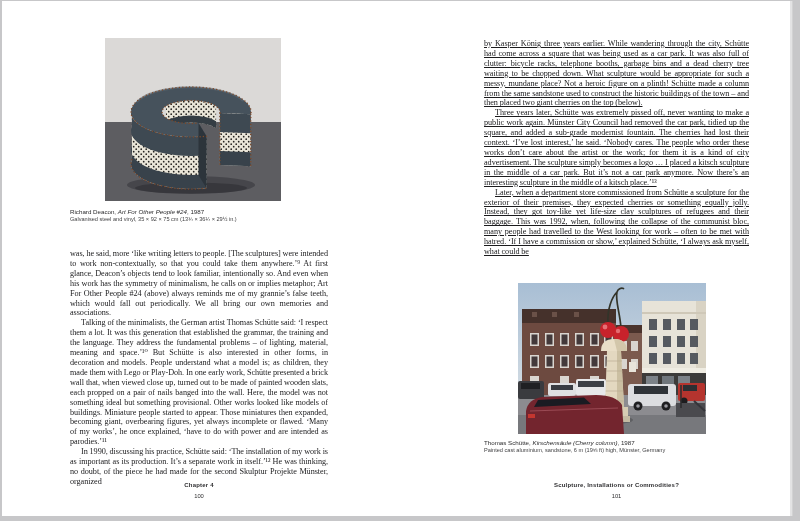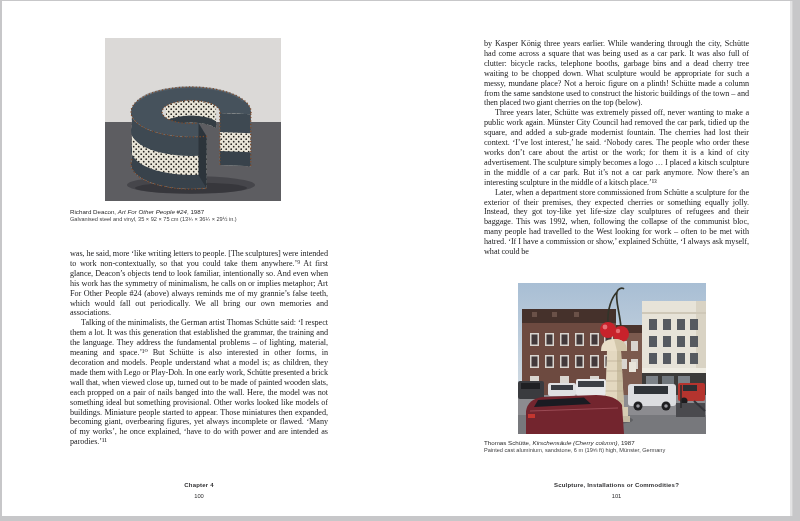--- a/index.html
+++ b/index.html
@@ -31,21 +31,21 @@
   .cap-line2{font-size:5.6px;line-height:7px;color:#424244;}
   .cap-title{font-style:italic;}
 
   .body-text{
     position:absolute;width:258px;
     font-size:8.2px;line-height:9.9px;
     letter-spacing:-0.05px;word-spacing:-0.2px;
     text-align:justify;color:#1b1b1d;
   }
   #body-left{left:68px;top:248px;}
-  #body-right{left:482px;top:38px;width:265px;}
+  #body-right{left:482px;top:38px;width:265px;text-decoration:underline;}
   .para{margin:0;}
   .para.indent{text-indent:11px;}
 
   .footer{
     position:absolute;text-align:center;
     font-family:"Liberation Sans","DejaVu Sans",sans-serif;
     color:#2e2e30;
   }
   #footer-left{left:68px;width:258px;top:481px;}
   #footer-right{left:482px;width:265px;top:481px;}
@@ -99,20 +99,21 @@
   </svg>
 
   <div id="caption-left" class="caption">
     <div class="cap-line1"><span>Richard Deacon, </span><span class="cap-title">Art For Other People #24</span><span>, 1987</span></div>
     <div class="cap-line2">Galvanised steel and vinyl, 35 × 92 × 75 cm (13¾ × 36¼ × 29½ in.)</div>
   </div>
 
   <div id="body-left" class="body-text">
       <p class="para">was, he said, more ‘like writing letters to people. [The sculptures] were intended to work non-contextually, so that you could take them anywhere.’⁹ At first glance, Deacon’s objects tend to look familiar, intentionally so. And even when his work has the symmetry of minimalism, he calls on or implies metaphor; Art For Other People #24 (above) always reminds me of my grannie’s false teeth, which would fall out periodically. We all bring our own memories and associations.</p>
       <p class="para indent">Talking of the minimalists, the German artist Thomas Schütte said: ‘I respect them a lot. It was this generation that established the grammar, the training and the language. They address the fundamental problems – of lighting, material, meaning and space.’¹⁰ But Schütte is also interested in other forms, in decoration and models. People understand what a model is; as children, they made them with Lego or Play-Doh. In one early work, Schütte presented a brick wall that, when viewed close up, turned out to be made of painted wooden slats, each propped on a pair of nails banged into the wall. Here, the model was not something ideal but something provisional. Other works looked like models of buildings. Miniature people started to appear. Those miniatures then expanded, becoming giant, overbearing figures, yet always incomplete or flawed. ‘Many of my works’, he once explained, ‘have to do with power and are intended as parodies.’¹¹</p>
+      <p class="para indent">In 1990, discussing his practice, Schütte said: ‘The installation of my work is as important as its production. It’s a separate work in itself.’¹² He was thinking, no doubt, of the piece he had made for the second Skulptur Projekte Münster, organized</p>
     </div>
 
   <div id="footer-left" class="footer">
     <div class="footer-title">Chapter 4</div>
     <div class="footer-page">100</div>
   </div>
 
   <div id="body-right" class="body-text">
       <p class="para">by Kasper König three years earlier. While wandering through the city, Schütte had come across a square that was being used as a car park. It was also full of clutter: bicycle racks, telephone booths, garbage bins and a dead cherry tree waiting to be chopped down. What sculpture would be appropriate for such a messy, mundane place? Not a heroic figure on a plinth! Schütte made a column from the same sandstone used to construct the historic buildings of the town – and then placed two giant cherries on the top (below).</p>
       <p class="para indent">Three years later, Schütte was extremely pissed off, never wanting to make a public work again. Münster City Council had removed the car park, tidied up the square, and added a sub-grade modernist fountain. The cherries had lost their context. ‘I’ve lost interest,’ he said. ‘Nobody cares. The people who order these works don’t care about the artist or the work; for them it is a kind of city advertisement. The sculpture simply becomes a logo … I placed a kitsch sculpture in the middle of a car park. But it’s not a car park anymore. Now there’s an interesting sculpture in the middle of a kitsch place.’¹³</p>

